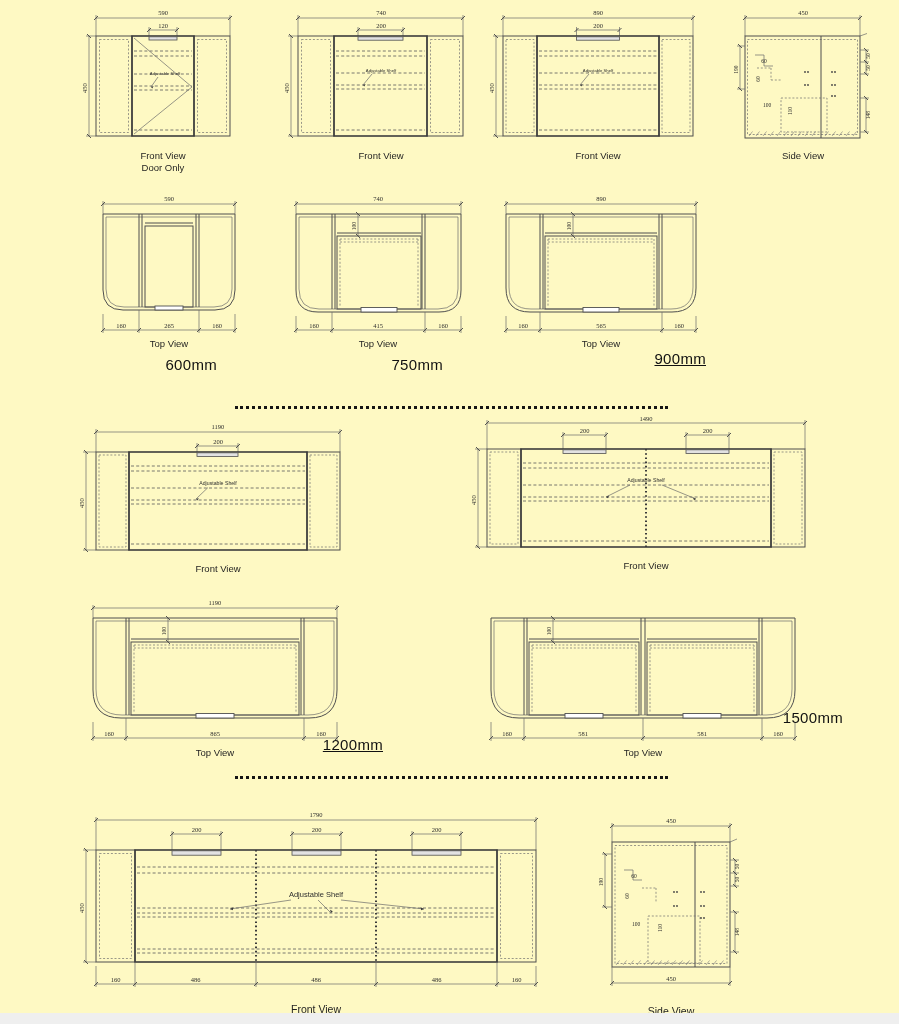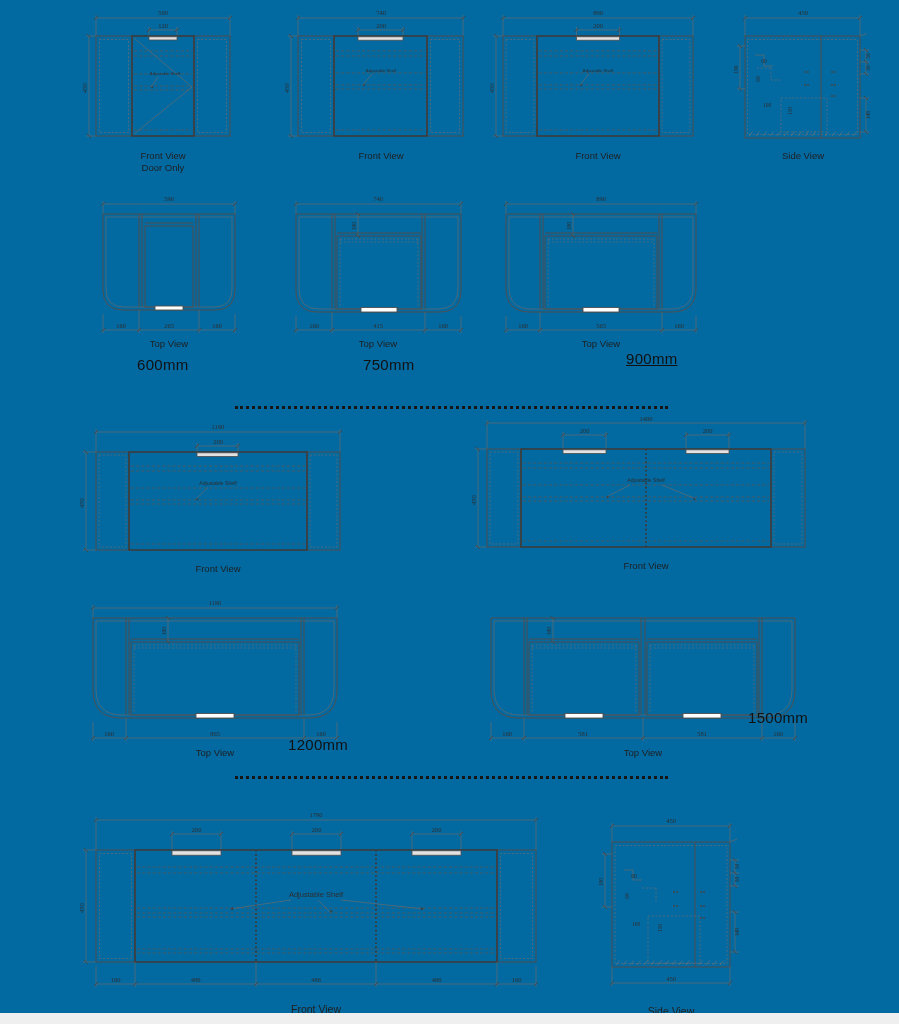--- a/index.html
+++ b/index.html
@@ -1,18 +1,18 @@
 <!DOCTYPE html>
 <html><head>
 <meta charset="utf-8">
 <style>
   * { margin:0; padding:0; box-sizing:border-box; }
   html,body { background:#ffffff; }
   body { font-family:"Liberation Sans", sans-serif; }
-  .sheet { position:relative; width:899px; height:1024px; background:#0369a1; overflow:hidden; }
+  .sheet { position:relative; width:899px; height:1024px; background:#fef9c3; overflow:hidden; }
   .sheet svg { position:absolute; overflow:visible; }
 
   .ln   { stroke:#4f4f4f; stroke-width:1;   fill:none; }
   .lnb  { stroke:#3c3c3c; stroke-width:1.6; fill:none; }
   .lt   { stroke:#6a6a6a; stroke-width:0.7; fill:none; }
   .dsh  { stroke:#585858; stroke-width:0.8; fill:none; stroke-dasharray:3 2.2; }
   .dshf { stroke:#6f6f6f; stroke-width:0.7; fill:none; stroke-dasharray:2 1.8; }
   .divd { stroke:#3a3a3a; stroke-width:2;   fill:none; stroke-dasharray:1.6 2.6; }
   .dim  { stroke:#6a6a6a; stroke-width:0.7; fill:none; }
   .hndl { fill:#e2e2e2; stroke:#4f4f4f; stroke-width:0.8; }
@@ -23,21 +23,21 @@
 
   text { fill:#2e2e2e; }
   .dt     { font-family:"Liberation Serif", serif; font-size:6.5px; text-anchor:middle; }
   .dts    { font-family:"Liberation Serif", serif; font-size:5.5px; text-anchor:middle; }
   .shelf4 { font-family:"Liberation Sans", sans-serif; font-size:4.2px; text-anchor:middle; }
   .shelf5 { font-family:"Liberation Sans", sans-serif; font-size:5.2px; text-anchor:middle; }
   .shelf7 { font-family:"Liberation Sans", sans-serif; font-size:7.5px; text-anchor:middle; }
   .vlbl   { font-family:"Liberation Sans", sans-serif; font-size:9.5px; text-anchor:middle; fill:#1f1f1f; }
   .vlbl-lg{ font-size:10.5px; }
 
-  .size-label { position:absolute; font-size:15px; color:#111; text-align:left; letter-spacing:0.3px; }
+  .size-label { position:absolute; font-size:15px; color:#111; text-align:right; letter-spacing:0.3px; }
   .dotsep { position:absolute; border-top:3px dotted #151515; height:0; }
   .page-edge { position:absolute; background:#efefef; }
 </style>
 </head>
 <body>
 
 <div class="sheet">
 
   <svg style="left:78px; top:6px;" width="164" height="170" viewBox="0 0 164 170">
     <defs>
@@ -325,21 +325,21 @@
       <path class="dim" marker-start="url(#tk)" marker-mid="url(#tk)" marker-end="url(#tk)" d="M8,142 H41 H160 H279 H312"></path>
     </g>
     <text class="dts" x="67.5" y="35" transform="rotate(-90 67.5 35)">100</text>
     <text class="dt" x="24" y="140">160</text>
     <text class="dt" x="100" y="140">581</text>
     <text class="dt" x="219" y="140">581</text>
     <text class="dt" x="295" y="140">160</text>
     <text class="vlbl" x="160" y="160">Top View</text>
   </svg>
 
-  <div class="size-label" style="left:288px; top:736px; width:95px;">1200mm</div>
+  <div class="size-label" style="left:288px; top:736px; width:95px;text-decoration:underline;">1200mm</div>
   <div class="size-label" style="left:748px; top:709px; width:95px;">1500mm</div>
 
   <div class="dotsep" style="left:235px; top:776px; width:433px;"></div>
 
   <svg style="left:78px; top:806px;" width="475" height="215" viewBox="0 0 475 215">
     <g>
       <path class="dim" d="M18,44 V11 M458,44 V11 M94,44 V25 M143,44 V25 M214,44 V25 M263,44 V25 M334,44 V25 M383,44 V25"></path>
       <path class="dim" marker-start="url(#tk)" marker-end="url(#tk)" d="M18,14 H458"></path>
       <path class="dim" marker-start="url(#tk)" marker-end="url(#tk)" d="M94,28 H143"></path>
       <path class="dim" marker-start="url(#tk)" marker-end="url(#tk)" d="M214,28 H263"></path>

